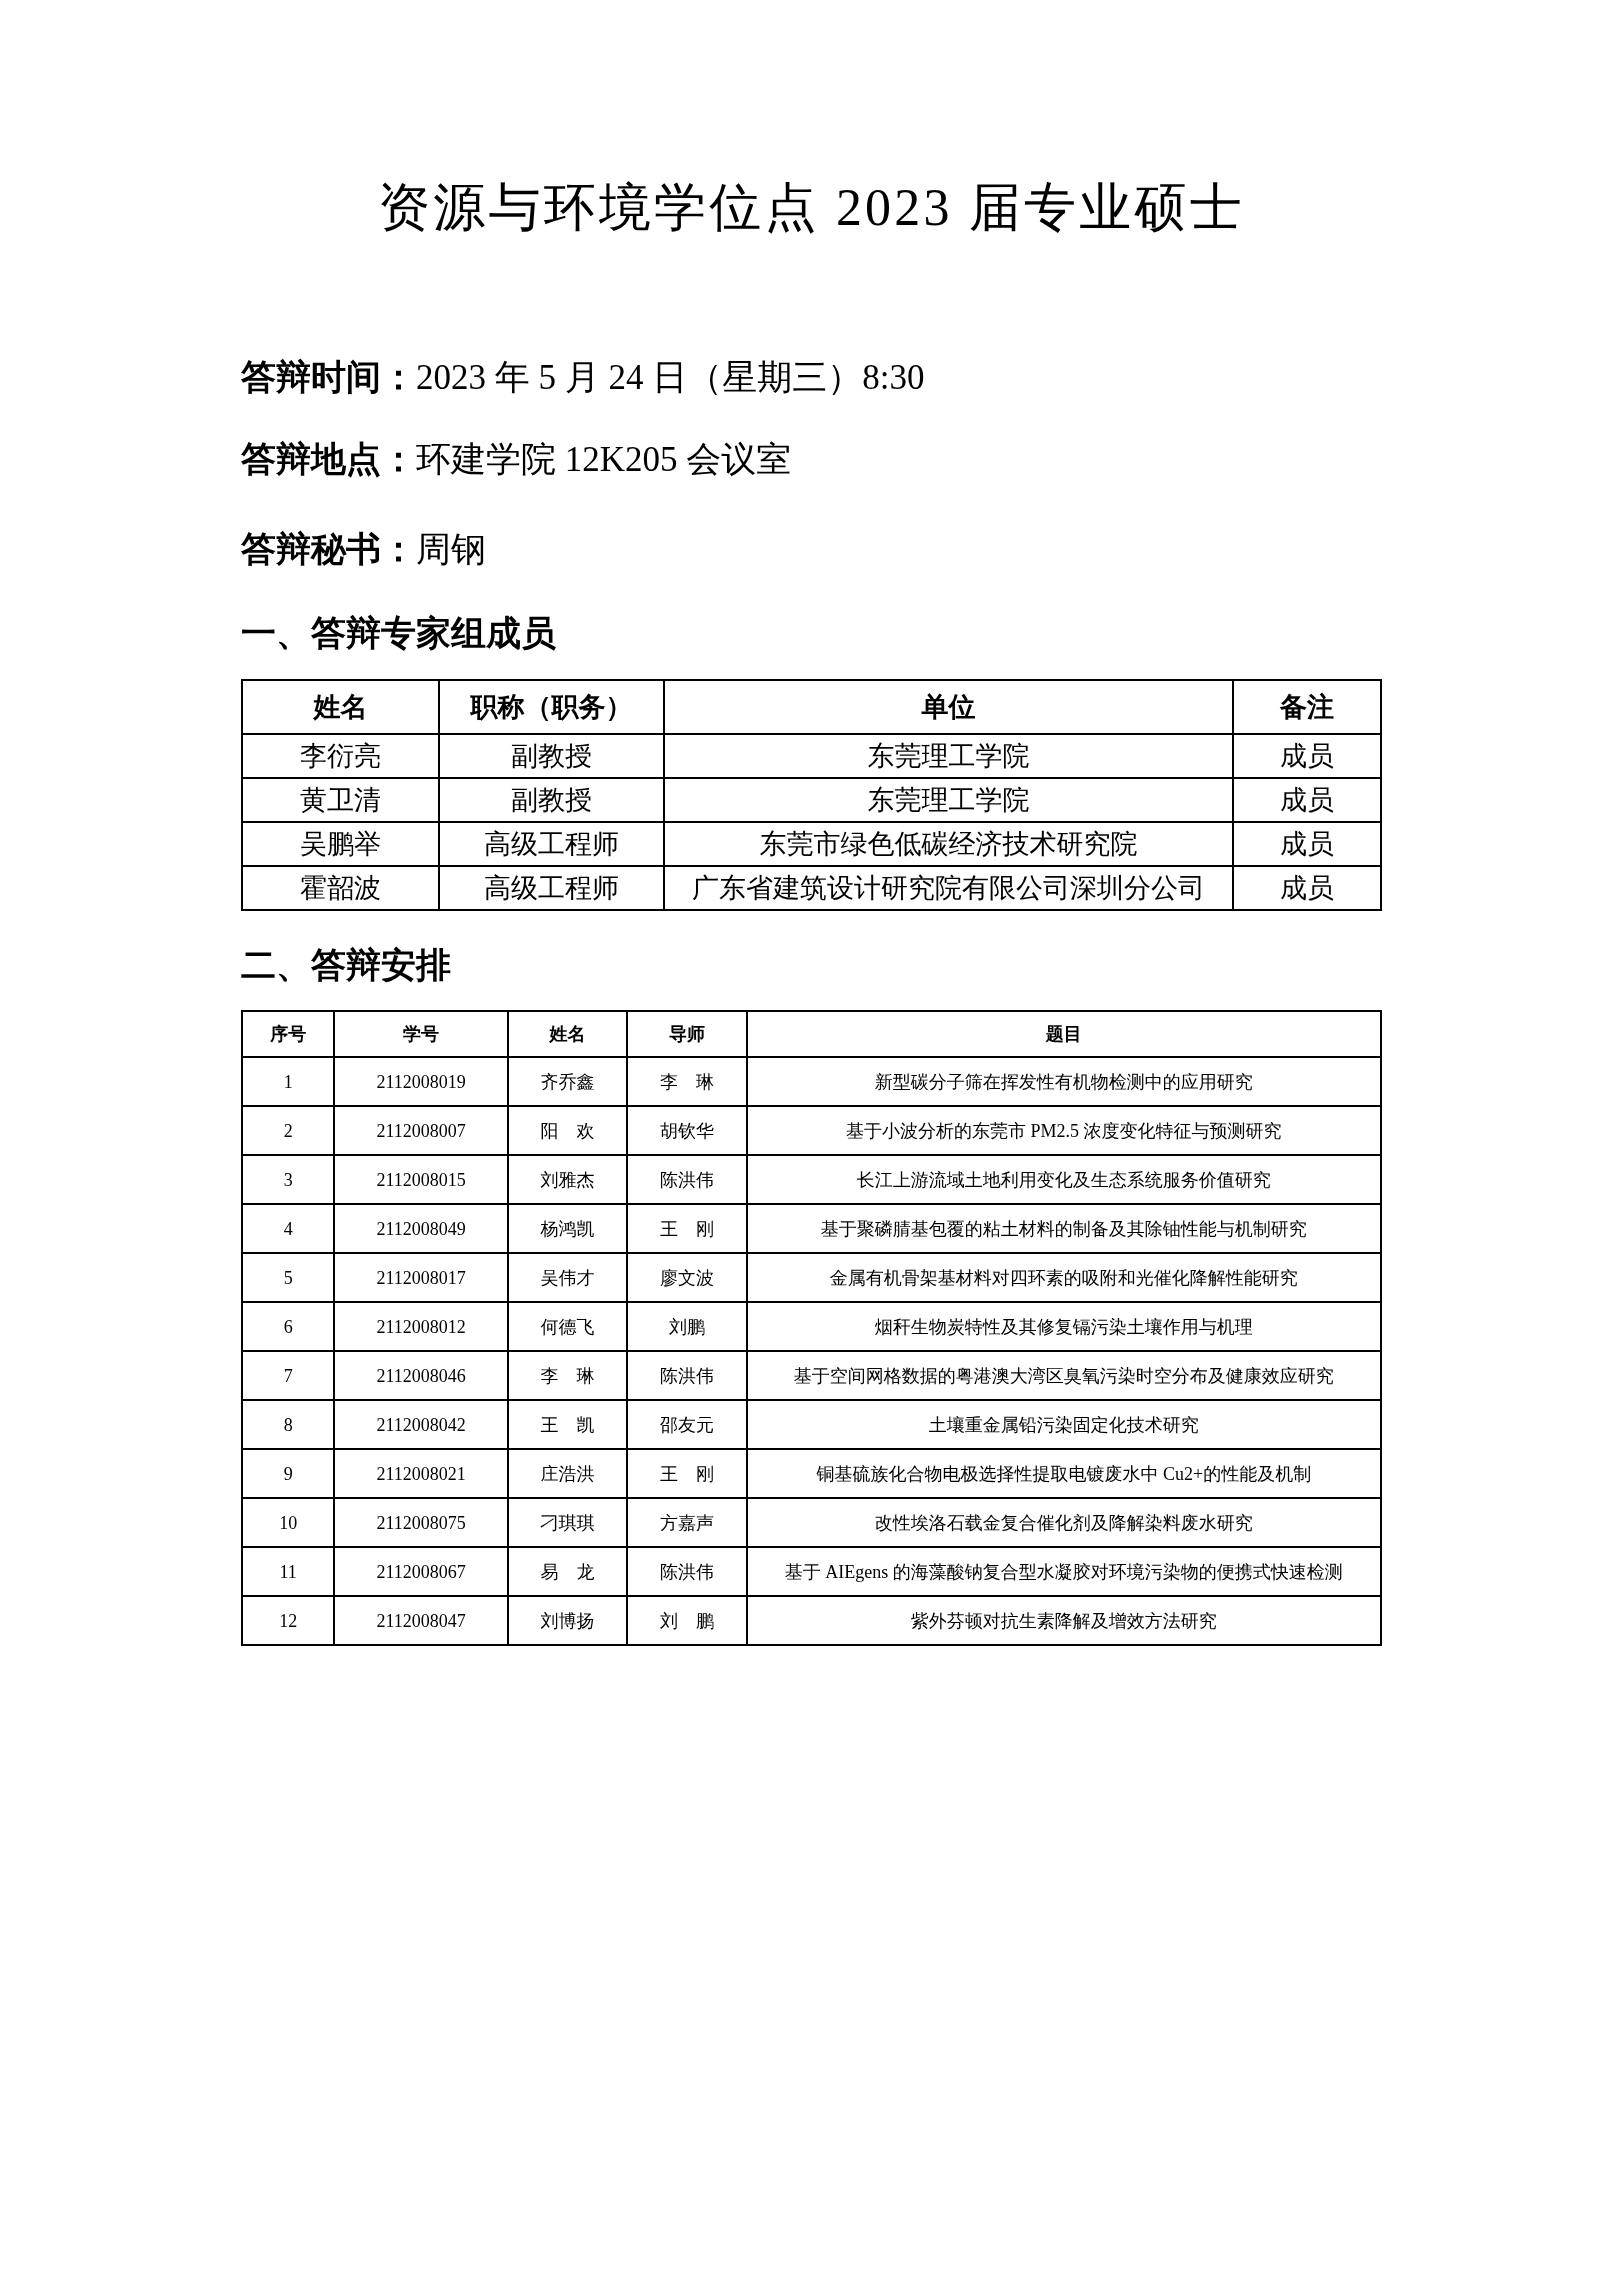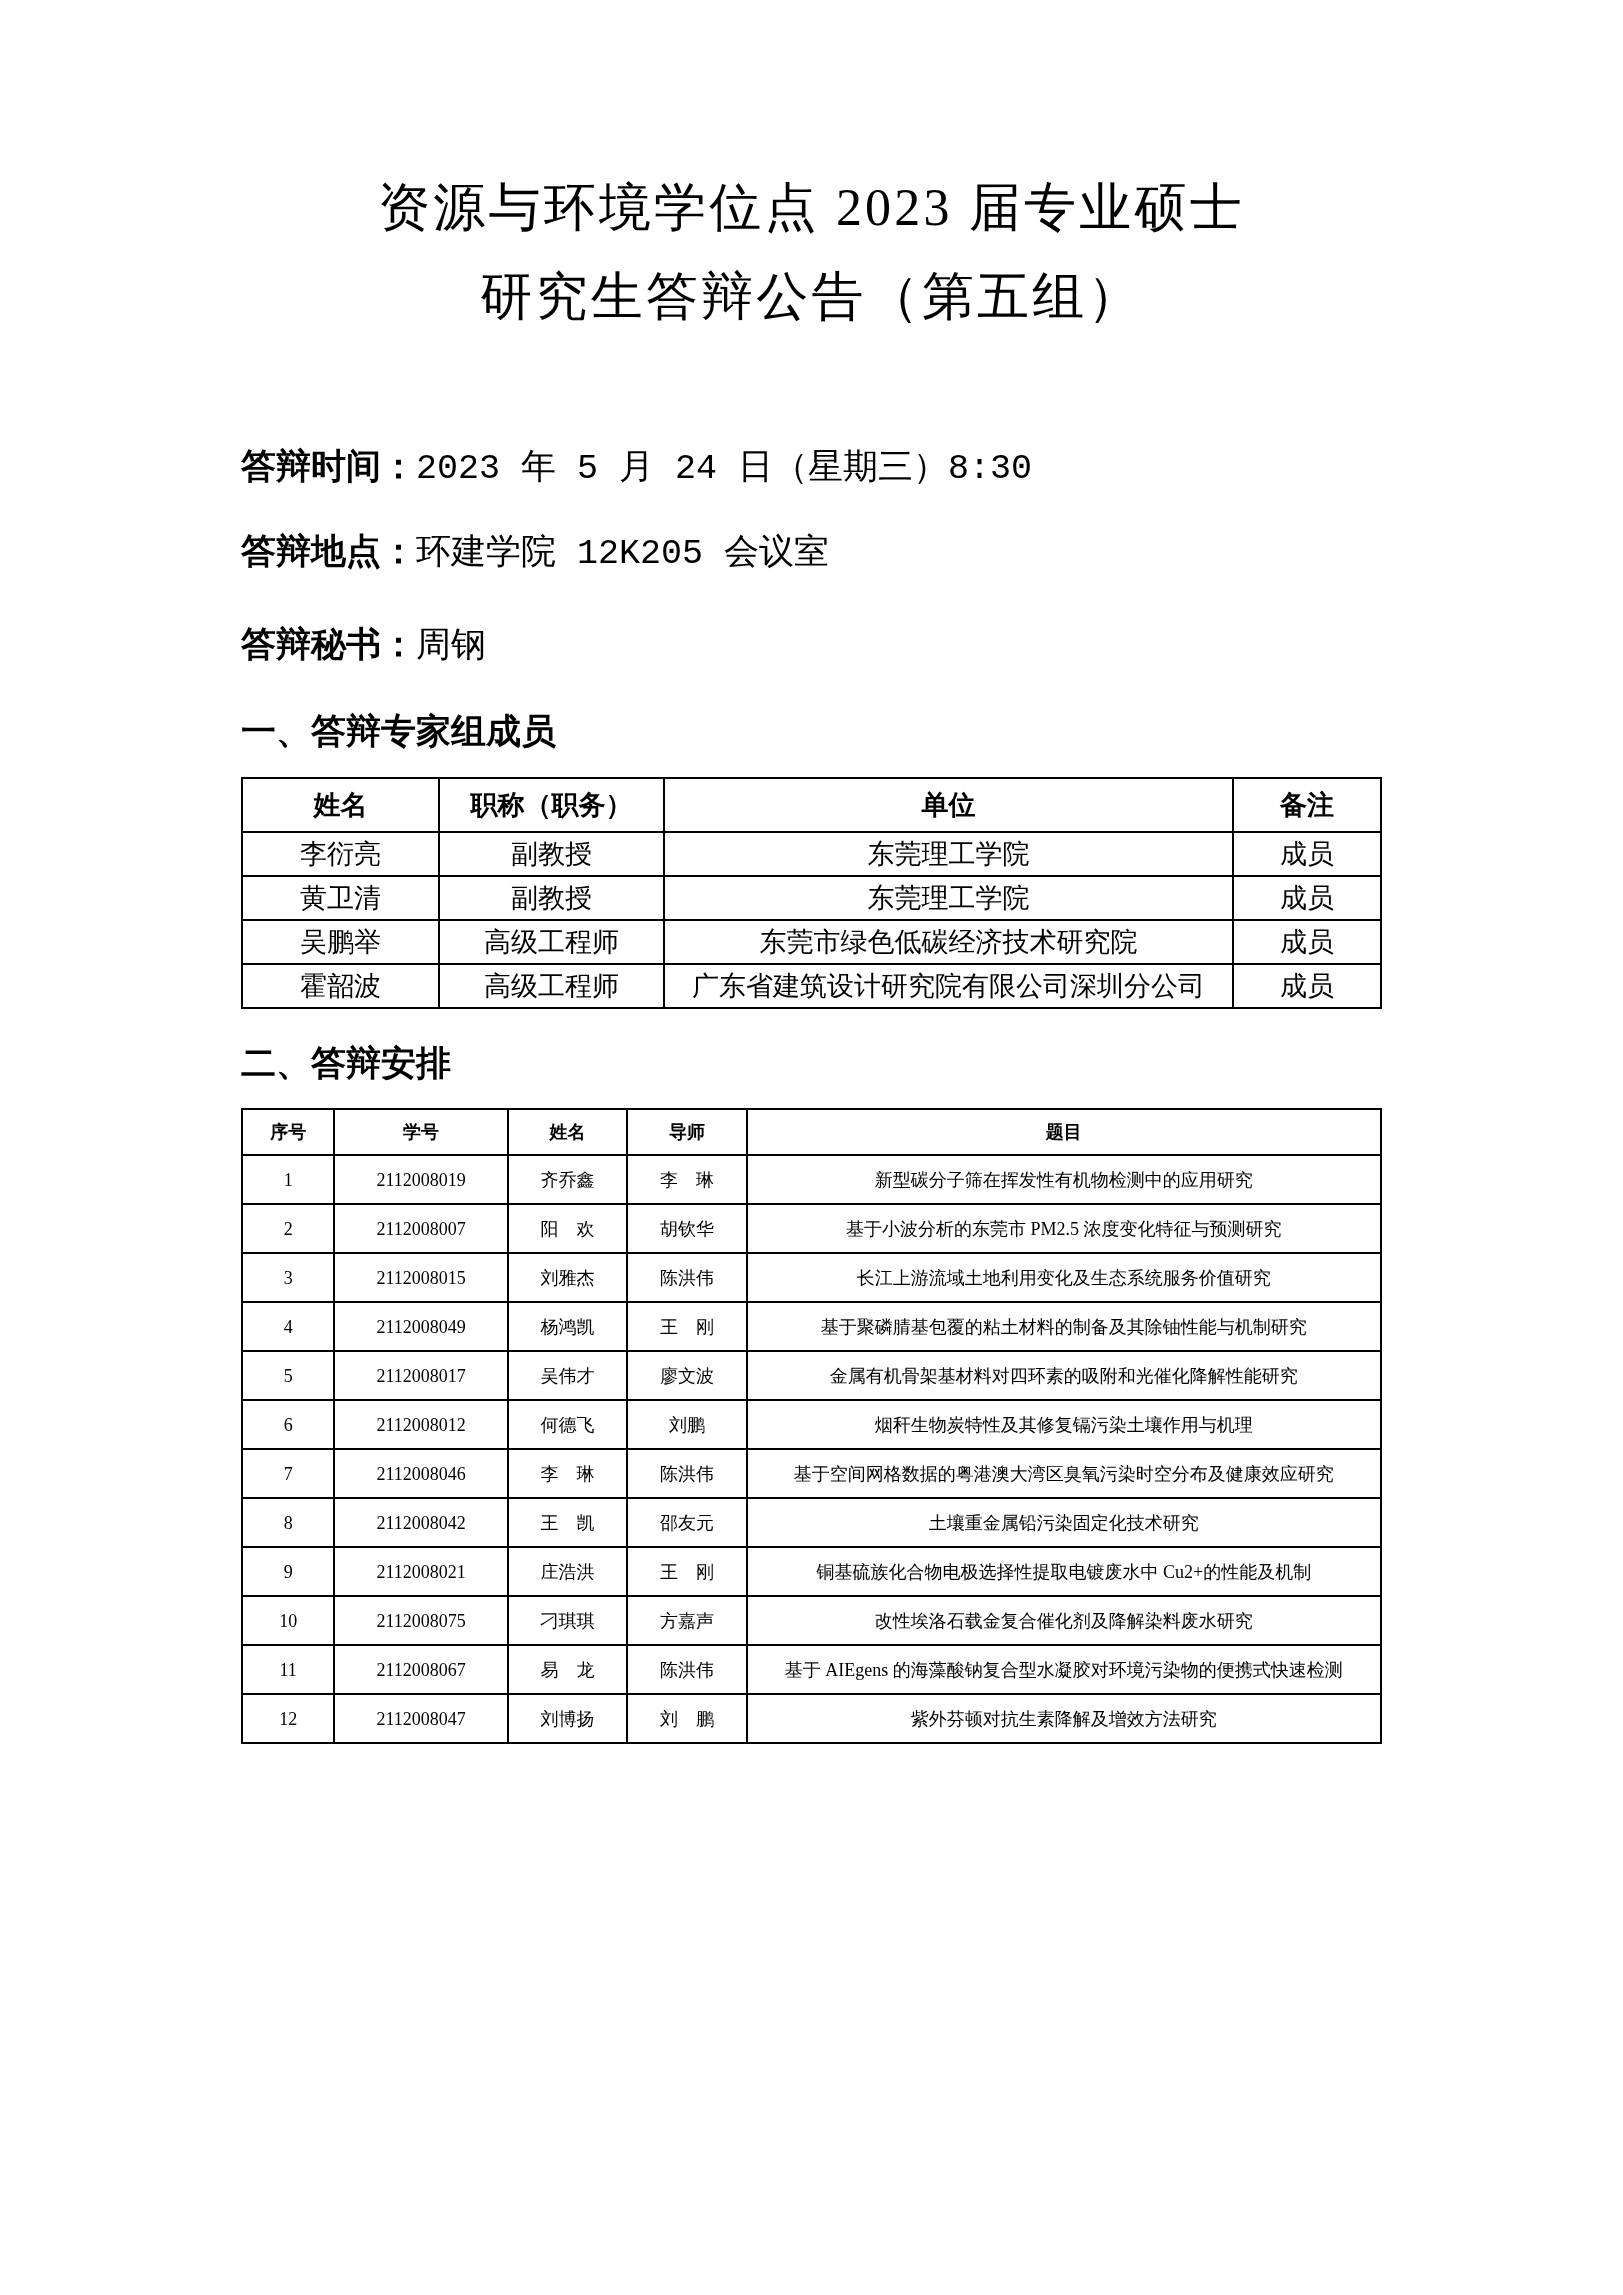--- a/index.html
+++ b/index.html
@@ -33,21 +33,21 @@
   
   .info-block { margin-top: 105px; }
   .info-line {
     margin: 0 0 41px 0;
     font-size: 35px;
     line-height: 41px;
   }
   .info-line:nth-child(2) { margin-bottom: 49px; }
   .info-line:last-child { margin-bottom: 0; }
   .info-label { font-weight: 700; }
-  .info-value { font-weight: 400; font-family: Liberation Mono, monospace; }
+  .info-value { font-weight: 400; }
 
   
   .section-heading {
     margin: 0;
     font-size: 35px;
     font-weight: 700;
     line-height: 40px;
   }
   #experts-heading  { margin-top: 44px; }
   #schedule-heading { margin-top: 35px; }
@@ -85,21 +85,20 @@
   #schedule-table th:nth-child(4) { width: 10%;  }
   #schedule-table th:nth-child(5) { width: 57.5%;}
 </style>
 </head>
 <body>
 
 <div class="page">
 
   <h1 class="doc-title">
     <span>资源与环境学位点 2023 届专业硕士</span>
-    <span>研究生答辩公告（第五组）</span>
   </h1>
 
   <div class="info-block">
     <p class="info-line">
       <span class="info-label">答辩时间：</span><span class="info-value">2023 年 5 月 24 日（星期三）8:30</span>
     </p>
     <p class="info-line">
       <span class="info-label">答辩地点：</span><span class="info-value">环建学院 12K205 会议室</span>
     </p>
     <p class="info-line">

